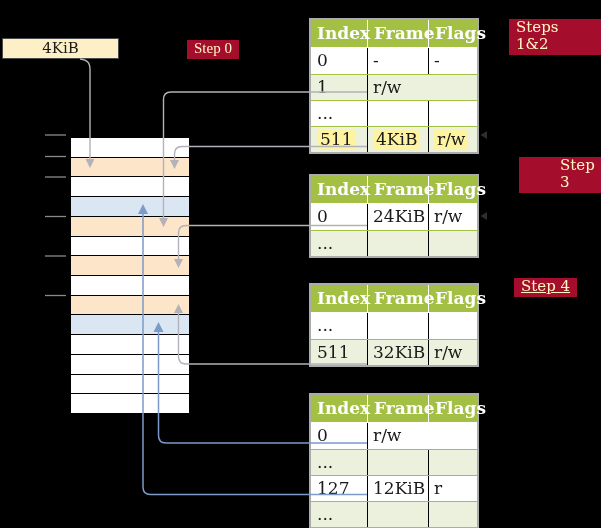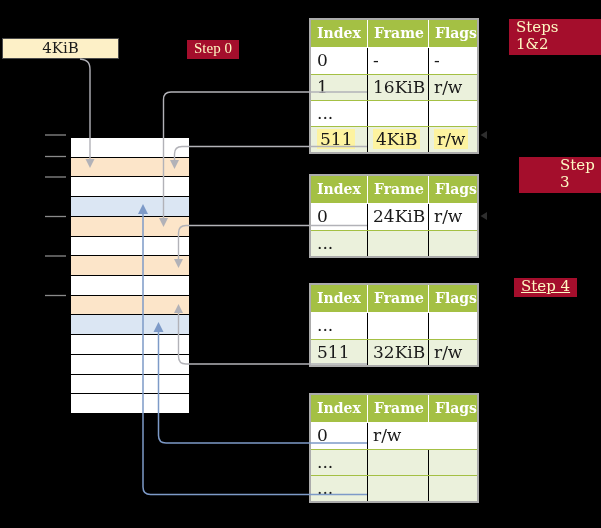--- a/index.html
+++ b/index.html
@@ -34,21 +34,21 @@
   .row-white{background:var(--frame-white);}
   .row-peach{background:var(--frame-peach);}
   .row-blue{background:var(--frame-blue);}
 
   
   .ptable{position:absolute;left:309px;width:170px;border:2px solid var(--table-border);
     background:#fff;color:var(--text-dark);}
   .pt1{top:18px;} .pt2{top:174px;} .pt3{top:283px;} .pt4{top:393px;}
   .pt-head{display:grid;grid-template-columns:56px 61px 53px;height:27px;
     background:var(--table-header-green);}
-  .pt-hcell{color:#ffffff;font-weight:bold;font-size:14px;line-height:27px;padding-left:6px;}
+  .pt-hcell{color:#ffffff;font-weight:bold;font-size:17px;line-height:27px;padding-left:6px;}
   .pt-hcell + .pt-hcell{border-left:1.5px solid #ffffff;}
   .pt-row{display:grid;grid-template-columns:56px 61px 53px;height:26px;}
   .pt-row.alt{background:var(--table-row-green);}
   .pt-head + .pt-row{border-top:1px solid #ffffff;height:27px;}
   .pt-row + .pt-row{border-top:1px solid var(--table-header-green);height:26px;}
   .pt-cell{font-size:17px;line-height:25px;padding-left:6px;white-space:nowrap;overflow:visible;}
   .pt-cell + .pt-cell{border-left:1px solid #000000;padding-left:5px;}
   .hl{background:var(--highlight-yellow);padding:0 3px;}
 
   
@@ -105,21 +105,20 @@
         <div class="pt-hcell">Frame</div>
         <div class="pt-hcell">Flags</div>
       </div>
       <div class="pt-row">
         <div class="pt-cell">0</div>
         <div class="pt-cell">-</div>
         <div class="pt-cell">-</div>
       </div>
       <div class="pt-row alt">
         <div class="pt-cell">1</div>
-        <div class="pt-cell">16KiB</div>
         <div class="pt-cell">r/w</div>
       </div>
       <div class="pt-row">
         <div class="pt-cell">...</div>
         <div class="pt-cell"></div>
         <div class="pt-cell"></div>
       </div>
       <div class="pt-row alt">
         <div class="pt-cell"><span class="hl">511</span></div>
         <div class="pt-cell"><span class="hl">4KiB</span></div>
@@ -167,20 +166,25 @@
         <div class="pt-hcell">Flags</div>
       </div>
       <div class="pt-row">
         <div class="pt-cell">0</div>
         <div class="pt-cell">r/w</div>
       </div>
       <div class="pt-row alt">
         <div class="pt-cell">...</div>
         <div class="pt-cell"></div>
         <div class="pt-cell"></div>
+      </div>
+      <div class="pt-row">
+        <div class="pt-cell">127</div>
+        <div class="pt-cell">12KiB</div>
+        <div class="pt-cell">r</div>
       </div>
       <div class="pt-row alt">
         <div class="pt-cell">...</div>
         <div class="pt-cell"></div>
         <div class="pt-cell"></div>
       </div>
     </div>
 
   <svg class="overlay" width="601" height="528" viewBox="0 0 601 528">
 

